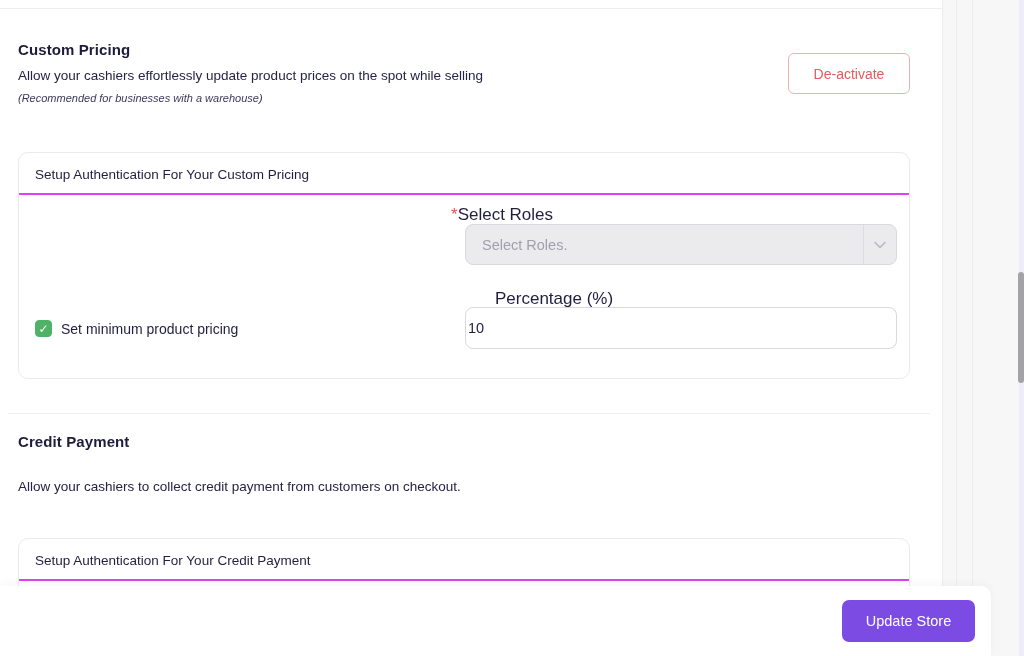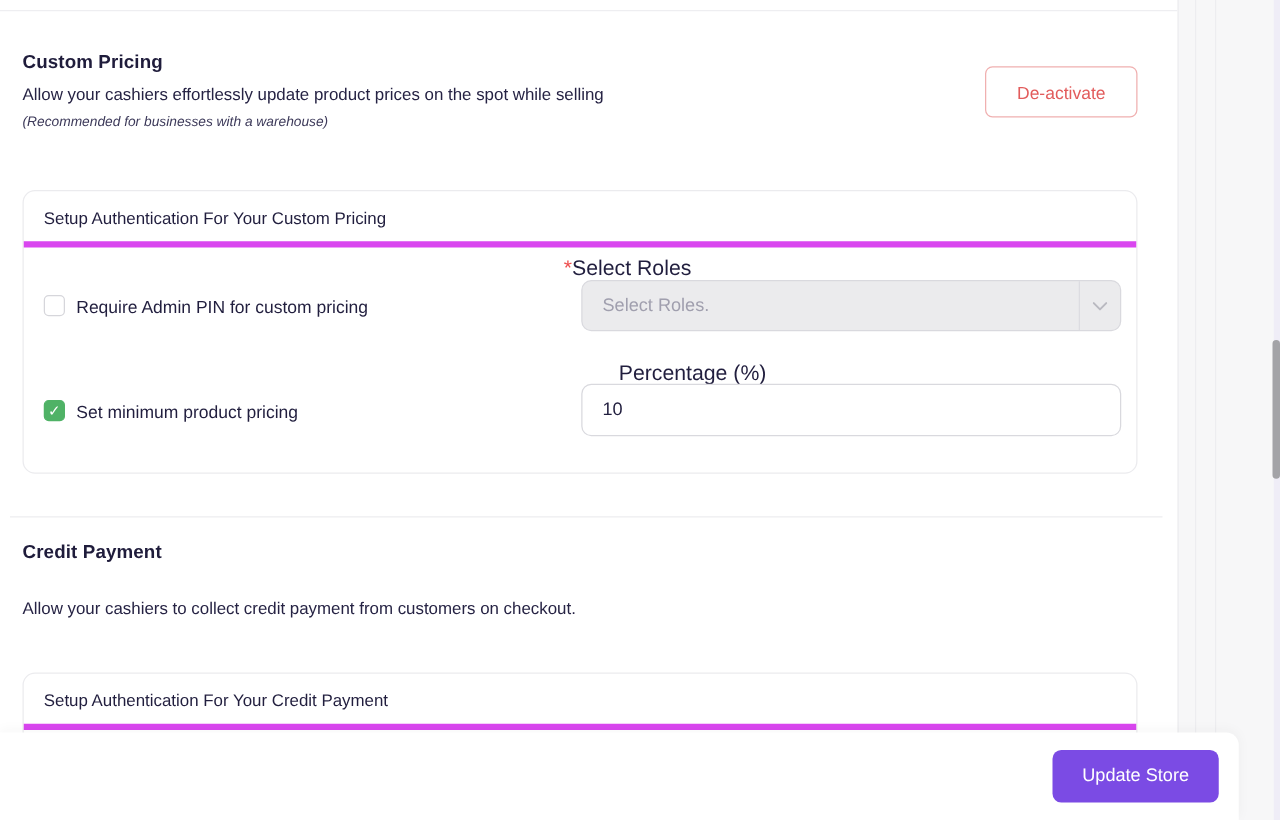--- a/index.html
+++ b/index.html
@@ -30,21 +30,21 @@
   
   .card{
     position:absolute; left:18px; width:892px;
     background:#ffffff; border:1px solid #ebebee; border-radius:10px;
   }
   #card-custom{ top:152px; height:227px; }
   #card-credit{ top:538px; height:140px; }
   .card-header{
     padding:14px 16px 11px 16px;
     font-size:13.5px; color:#211e3e;
-    border-bottom:5px solid #d946ef;
+    border-bottom:2px solid #d946ef;
   }
 
   
   .chk-row{ position:absolute; left:16px; display:flex; align-items:center; gap:9px; }
   #row-pin{ top:83px; }
   #row-min{ top:167px; }
   .checkbox{
     width:17px; height:17px; border-radius:4px; flex:0 0 auto; cursor:pointer;
     display:flex; align-items:center; justify-content:center;
   }
@@ -63,21 +63,21 @@
     display:flex; align-items:center; cursor:pointer;gap:20px;
   }
   .select-placeholder{ padding-left:16px; font-size:14.5px; color:#a09fae; flex:1; }
   .select-caret-zone{
     width:33px; height:100%; border-left:1px solid #dcdce1;
     display:flex; align-items:center; justify-content:center;
   }
   .text-input{
     position:absolute; left:446px; top:154px; width:432px; height:42px;
     background:#fff; border:1px solid #d9d9de; border-radius:8px;
-    padding-left:16px; font-size:14.5px; color:#211e3e; font-family:inherit;
+    padding-left:2px; font-size:14.5px; color:#211e3e; font-family:inherit;
   }
 
   .section-divider{ position:absolute; top:413px; left:8px; width:922px; border-top:1px solid #ededf0; }
 
   
   .right-panel{
     position:absolute; left:942px; top:0; width:82px; height:656px;
     background:#f7f7f8; border-left:1px solid #ededf0;
   }
   .rail-line{ position:absolute; top:0; width:1px; height:656px; background:#ededf0; }
@@ -107,24 +107,20 @@
 <div class="top-hairline"></div>
 
 <div class="sec-title" id="cp-title">Custom Pricing</div>
 <div class="sec-desc" id="cp-desc">Allow your cashiers effortlessly update product prices on the spot while selling</div>
 <div class="sec-note">(Recommended for businesses with a warehouse)</div>
 <button class="deactivate-btn">De-activate</button>
 
 <div class="card" id="card-custom">
   <div class="card-header">Setup Authentication For Your Custom Pricing</div>
 
-  <div class="chk-row" id="row-pin">
-    <span class="checkbox unchecked"></span>
-    <span class="chk-label">Require Admin PIN for custom pricing</span>
-  </div>
 
   <div class="field-label" id="roles-label"><span class="required-star">*</span><span>Select Roles</span></div>
   <div class="select-box">
     <span class="select-placeholder">Select Roles.</span>
     <span class="select-caret-zone">
       <svg width="12" height="8" viewBox="0 0 12 8">
           <path d="M1 1.5 L6 6.5 L11 1.5" fill="none" stroke="#b9b9c0" stroke-width="1.6" stroke-linecap="round" stroke-linejoin="round"></path>
         </svg>
     </span>
   </div>

